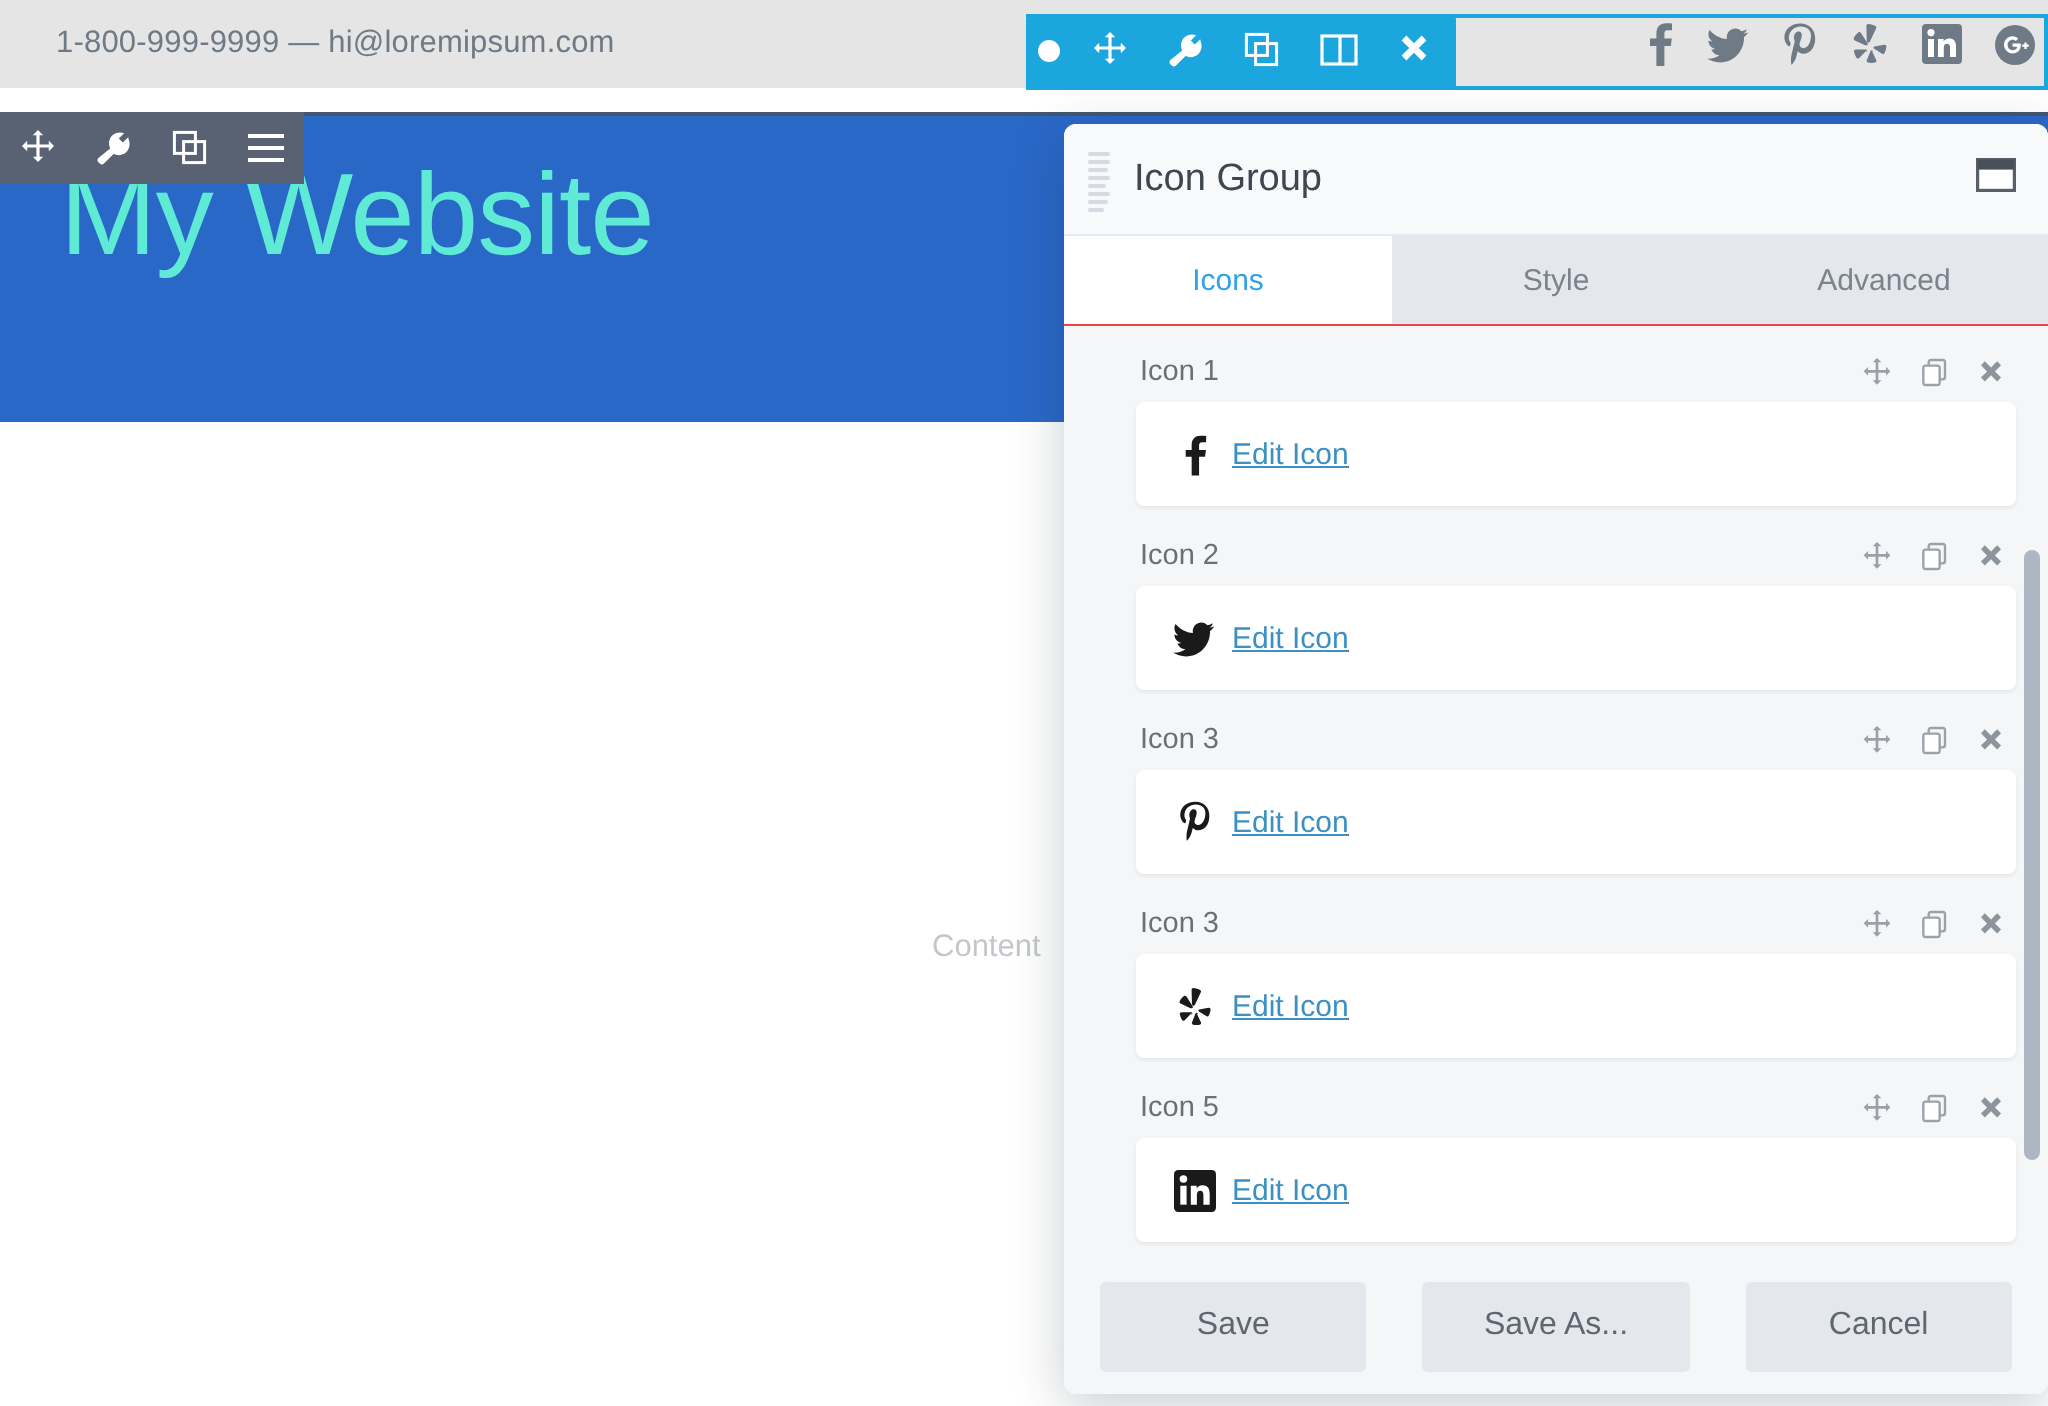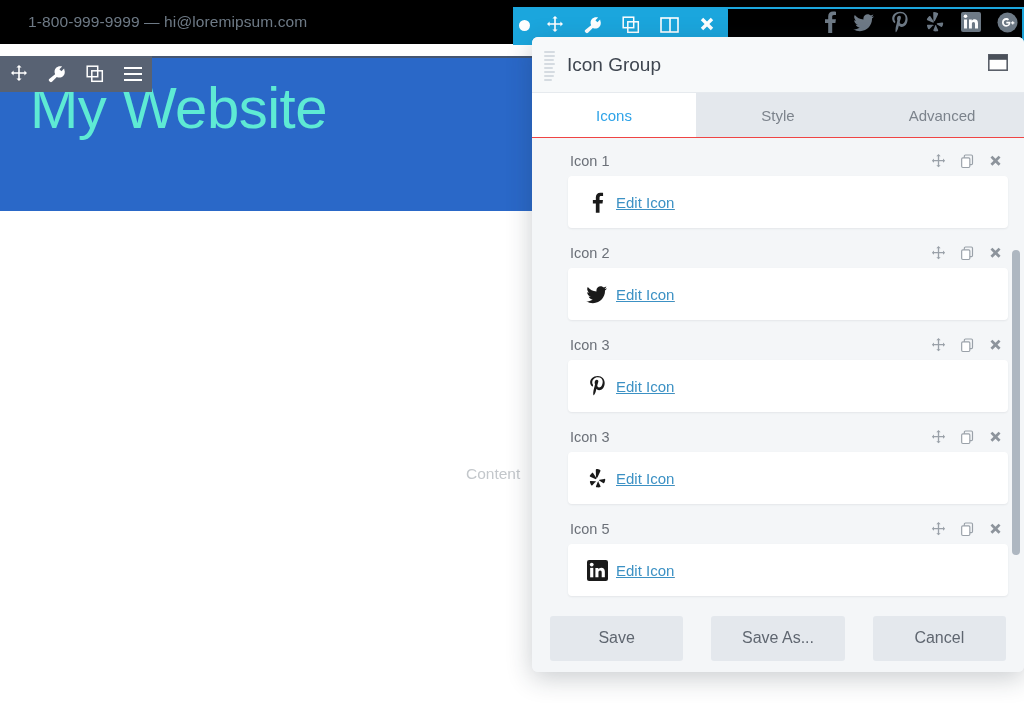--- a/index.html
+++ b/index.html
@@ -9,21 +9,21 @@
     background: #ffffff;
     overflow: hidden;
   }
   #root { position: relative; width: 1024px; height: 703px; background: #fff; }
 
   
   .site { position: absolute; inset: 0; background: #fff; }
 
   .topbar {
     position: absolute; left: 0; top: 0; width: 1024px; height: 44px;
-    background: #000000;
+    background: #e5e5e5;
     display: flex; align-items: center;
   }
   .topbar-contact {
     margin-left: 28px;
     font-size: 15.5px; color: #6e7a86; letter-spacing: .1px;
     white-space: nowrap;
   }
   .topbar-social {
     position: absolute; right: 0; top: 0; height: 44px;
     display: flex; align-items: center; gap: 16px;
@@ -82,21 +82,21 @@
     color: #ffffff;
   }
   .cyan-outline {
     position: absolute; left: 513px; top: 7px; width: 511px; height: 38px;
     border: 2px solid #1ba6dd; border-left: none;
     z-index: 10; pointer-events: none;
   }
 
   
   .modal {
-    position: absolute; left: 532px; top: 37px;
+    position: absolute; left: 532px; top: 62px;
     width: 492px; height: 635px;
     background: #f4f6f8;
     border-radius: 6px;
     box-shadow: 0 6px 26px rgba(30,40,55,.24);
     overflow: hidden;
     z-index: 30;
     display: flex; flex-direction: column;
   }
   .modal-header {
     height: 56px; background: #f7f9fa;

